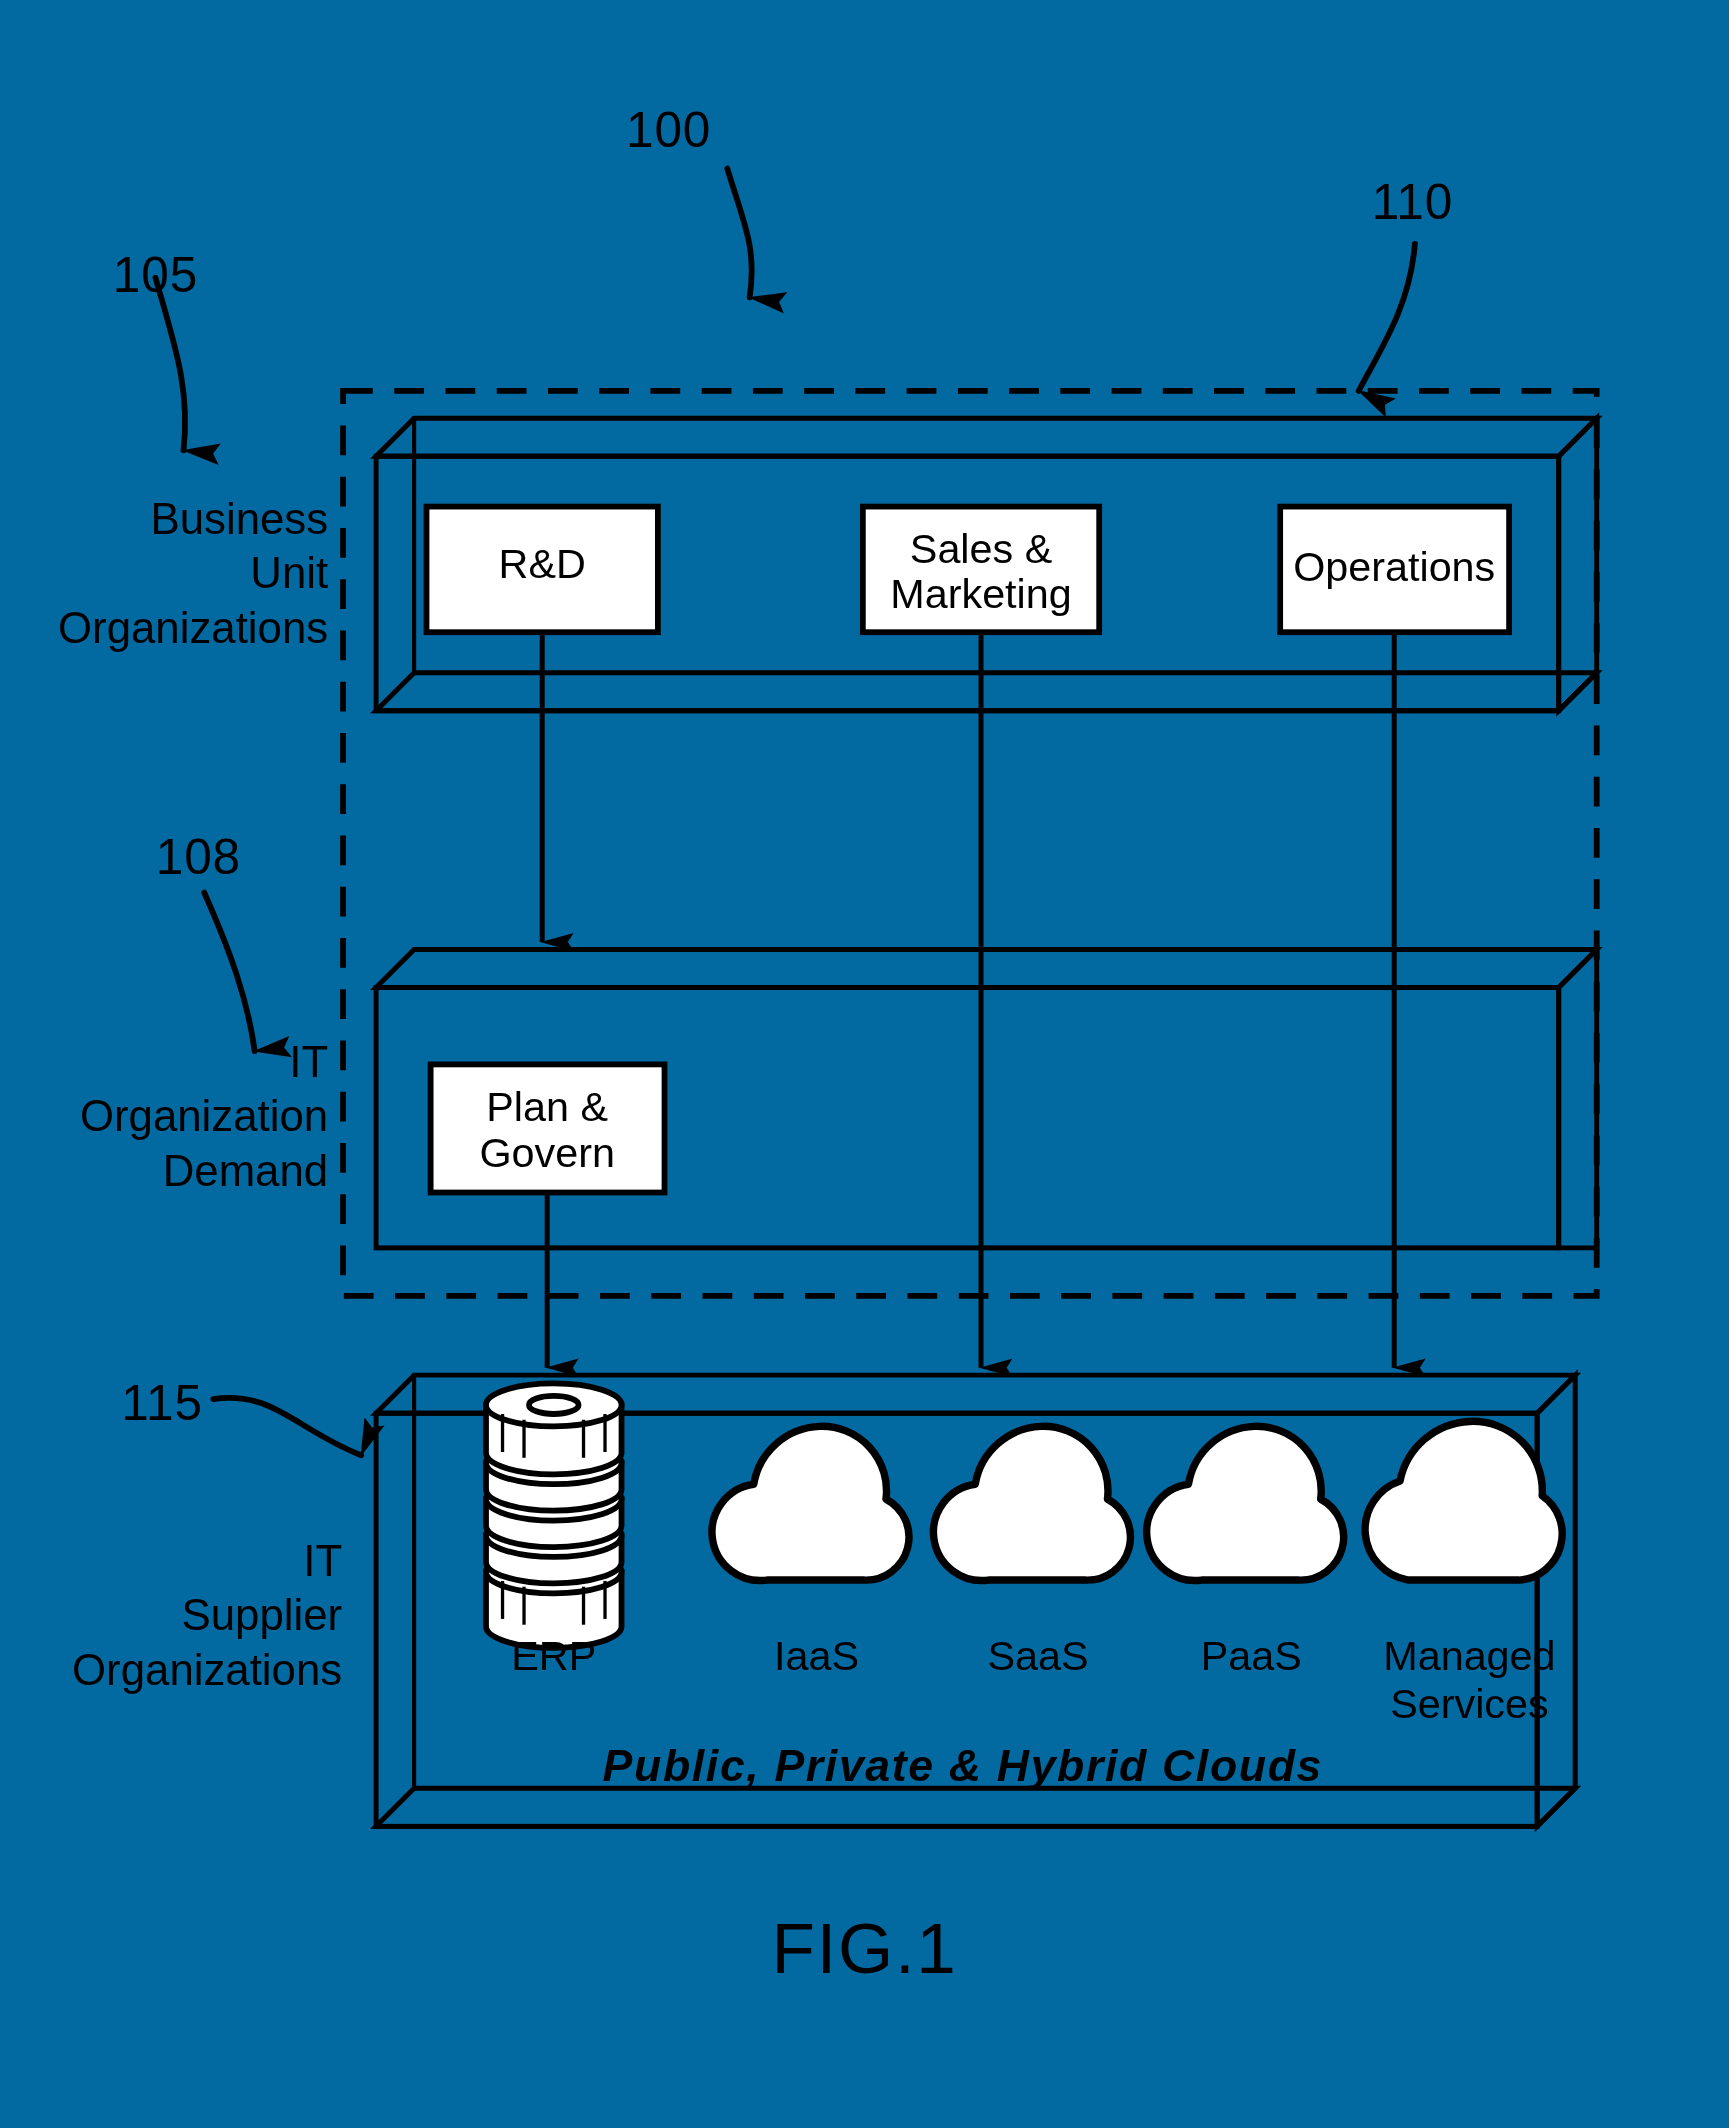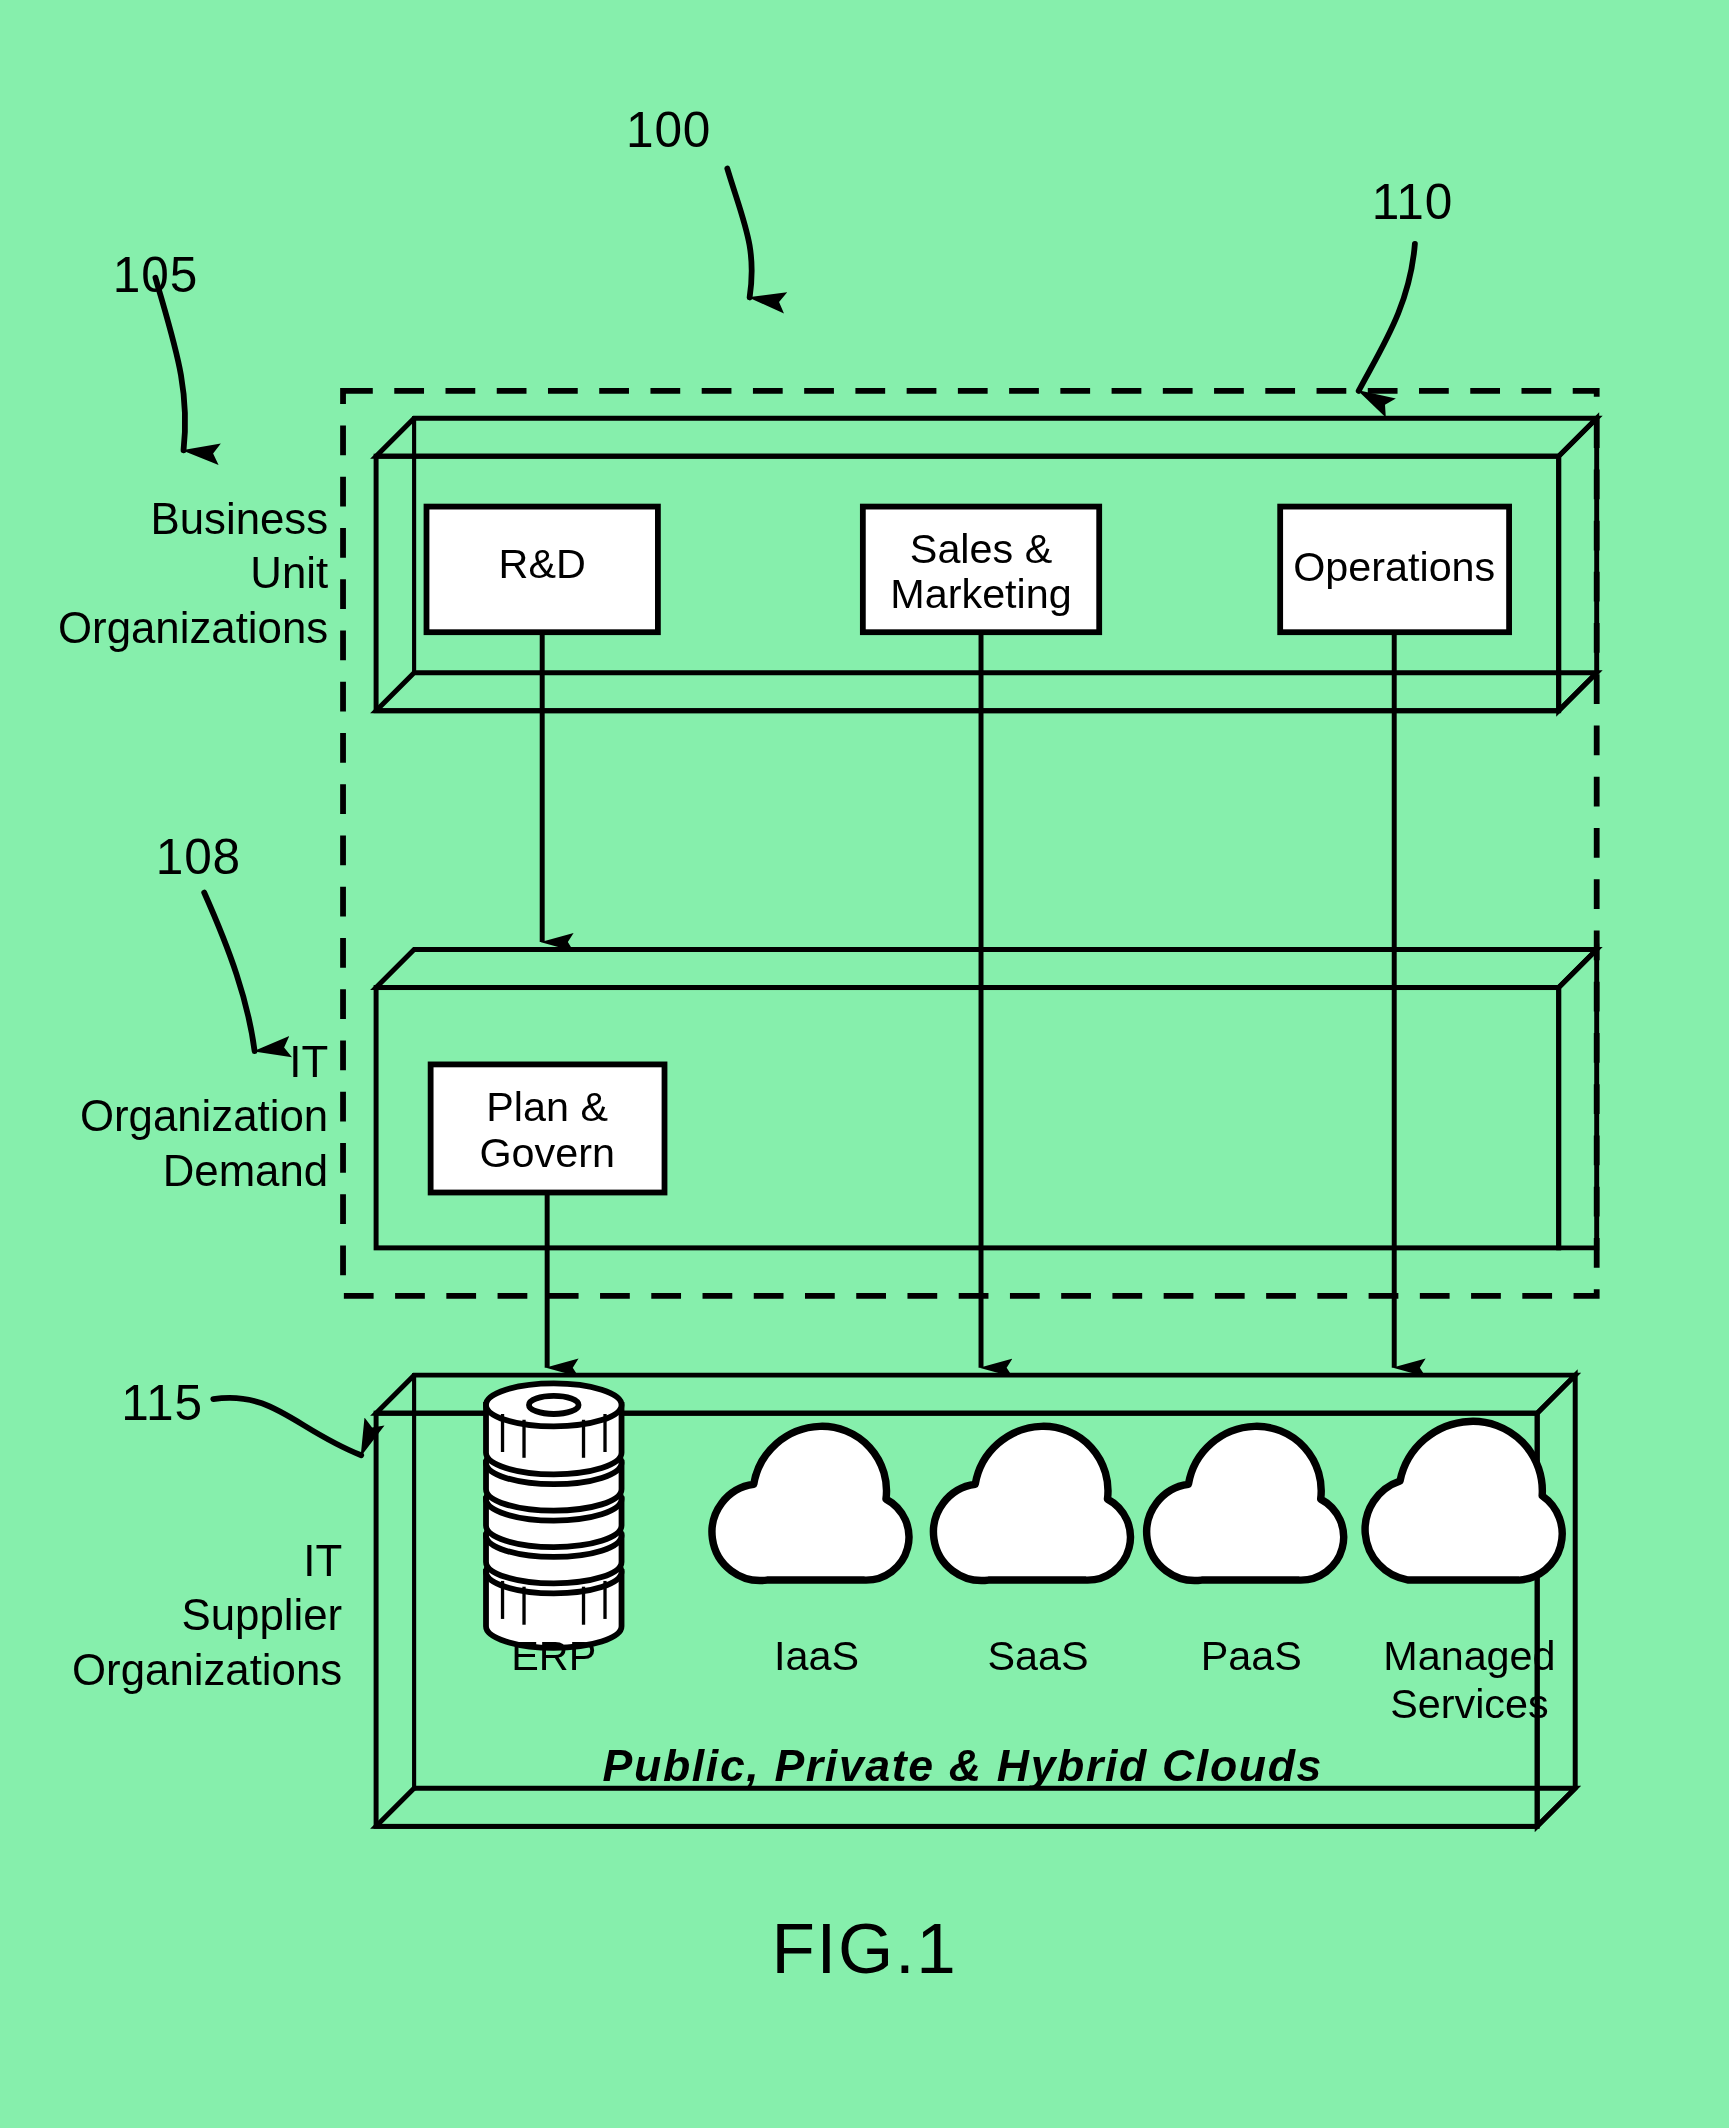--- a/index.html
+++ b/index.html
@@ -4,21 +4,21 @@
 <style>
   html, body {
     margin: 0;
     padding: 0;
     background: #ffffff;
   }
   #page {
     position: relative;
     width: 1729px;
     height: 2128px;
-    background: #86efac;
+    background: #0369a1;
     font-family: "Liberation Sans", "DejaVu Sans", sans-serif;
     overflow: hidden;
   }
   #figure-svg {
     position: absolute;
     top: 0;
     left: 0;
     width: 1729px;
     height: 2128px;
   }

